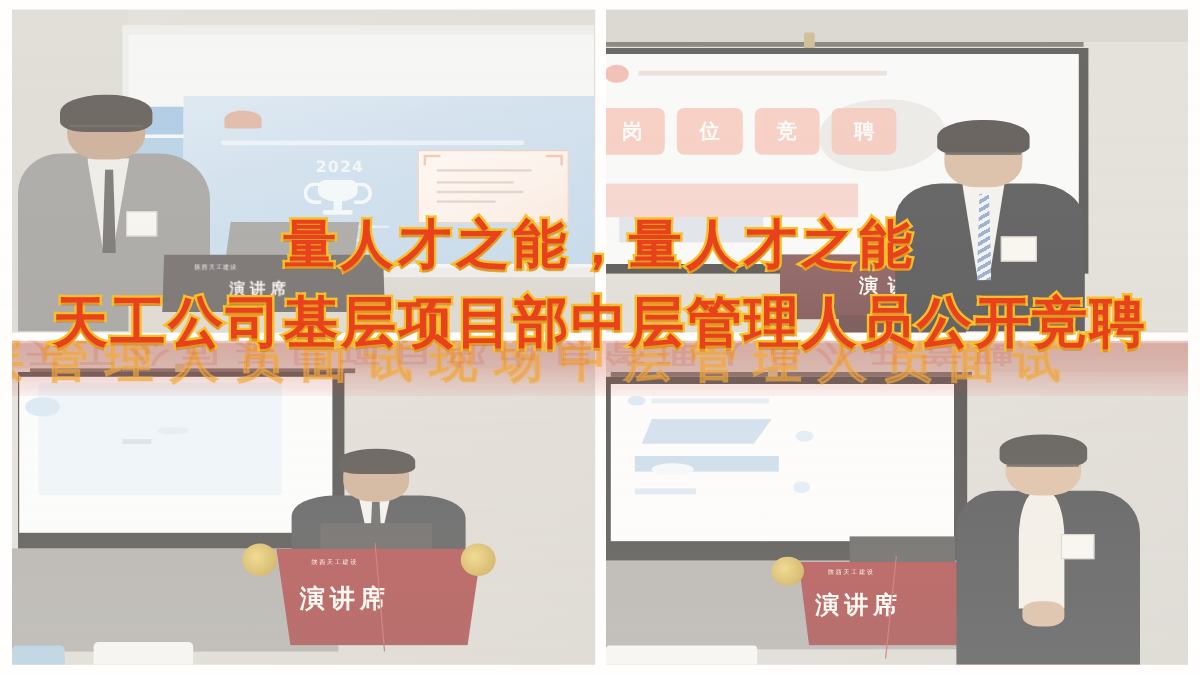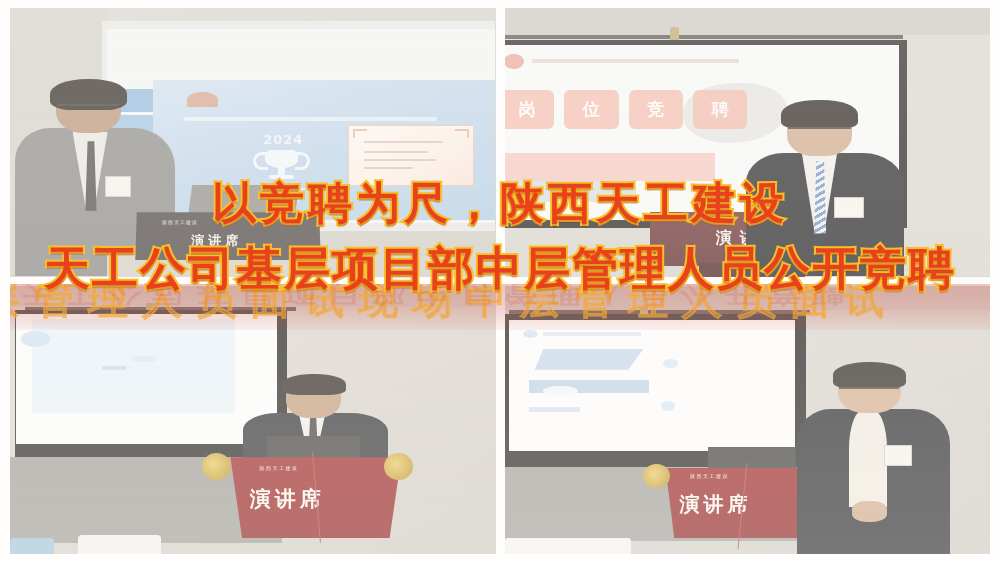--- a/index.html
+++ b/index.html
@@ -412,17 +412,17 @@
   </div>
 
   <div class="wash"></div>
 
   <div class="ghostband">
     <div class="ghosttext">层管理人员面试现场中层管理人员面试</div>
     <div class="ghosttext2">天工公司基层项目部中层管理人员公开竞聘</div>
   </div>
 
   <div class="overlay">
-    <div class="line1">以竞聘为尺，陕西天工建设</div>
+    <div class="line1">量人才之能，量人才之能</div>
     <div class="line2">天工公司基层项目部中层管理人员公开竞聘</div>
   </div>
 
 </div>
 
 </body></html>

